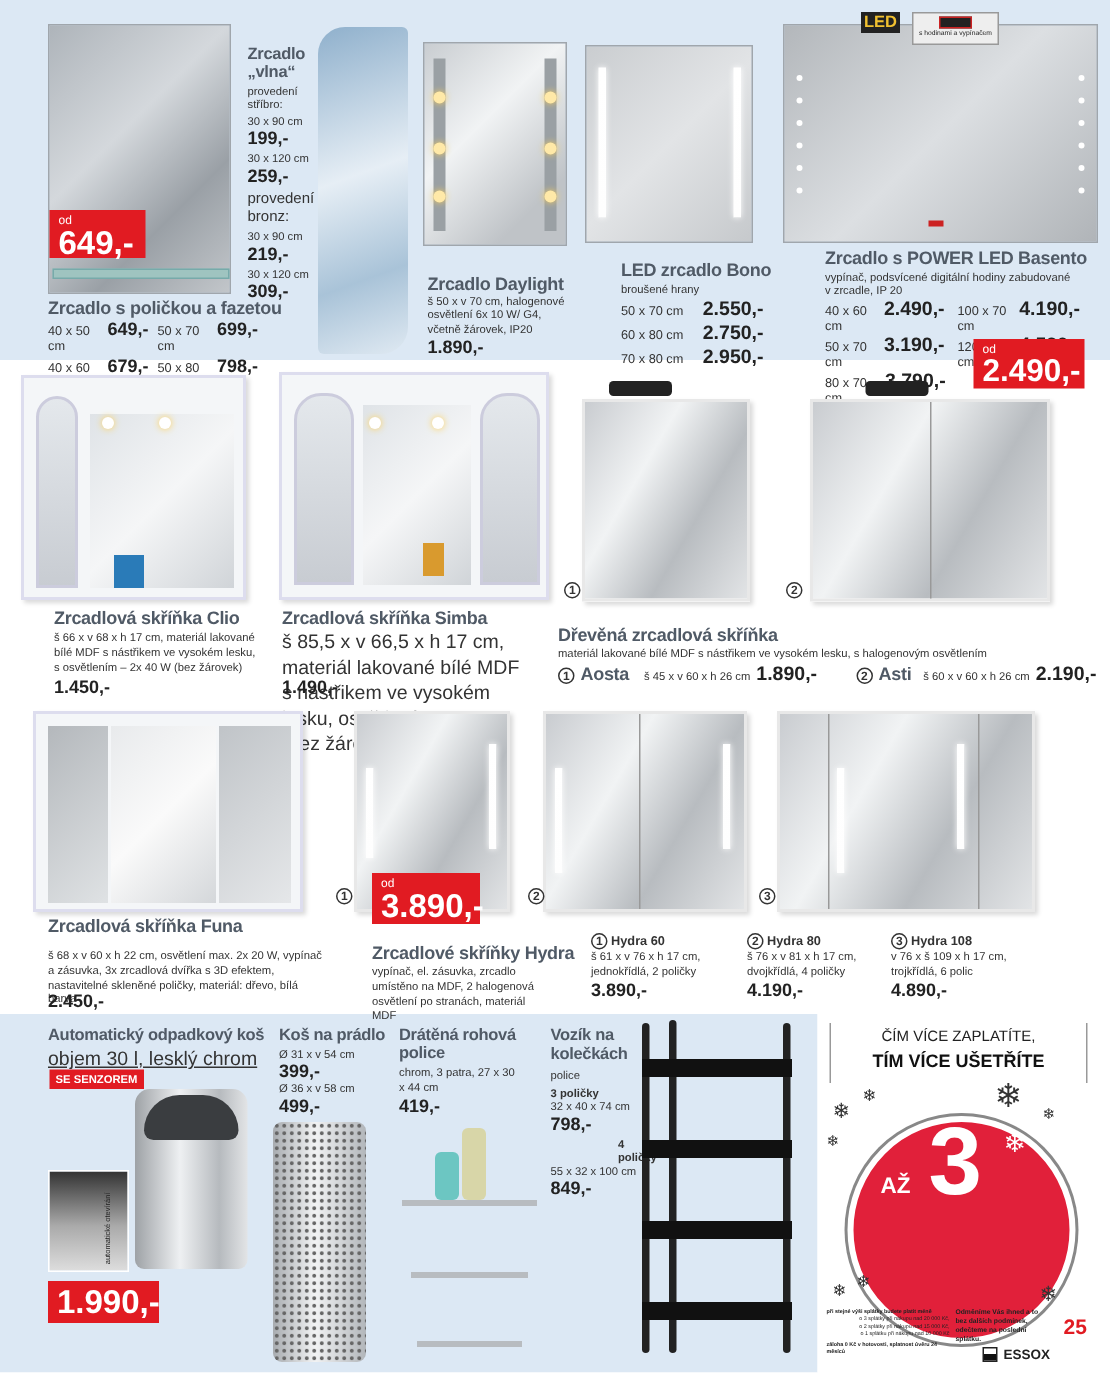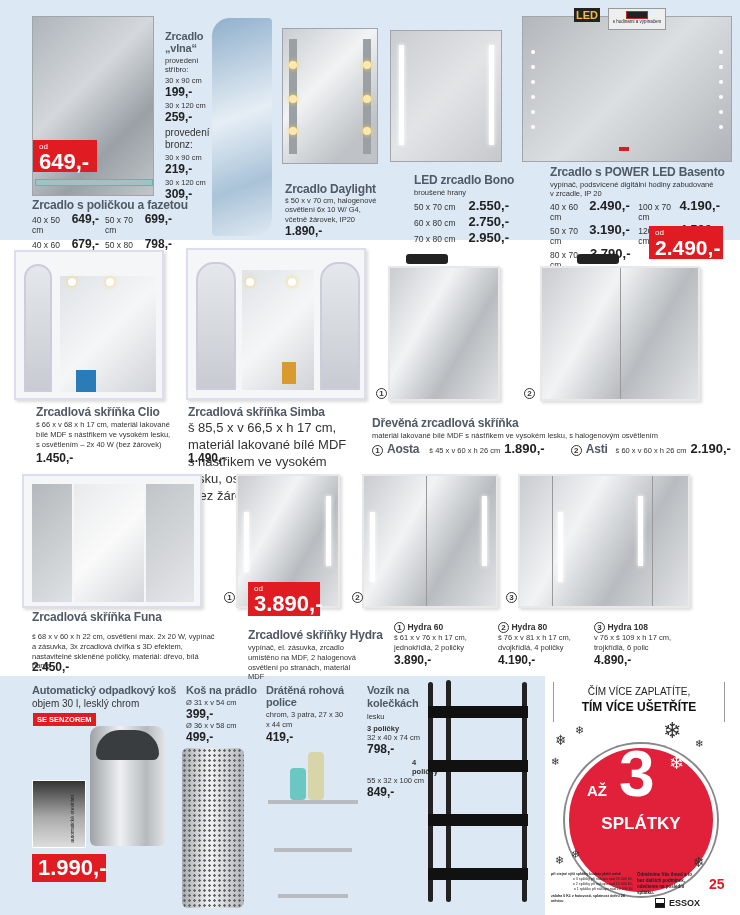--- a/index.html
+++ b/index.html
@@ -238,21 +238,21 @@
   <div style="font-size:7.5px;line-height:1.3;">š 76 x v 81 x h 17 cm, dvojkřídlá, 4 poličky</div>
   <div class="price" style="font-size:12px;">4.190,-</div>
 </div>
 <div class="abs" style="left:594px;top:622px;width:100px;">
   <div style="font-size:8.5px;font-weight:bold;"><span class="circ">3</span> <span>Hydra 108</span></div>
   <div style="font-size:7.5px;line-height:1.3;">v 76 x š 109 x h 17 cm, trojkřídlá, 6 polic</div>
   <div class="price" style="font-size:12px;">4.890,-</div>
 </div>
 
 <div class="abs title" style="left:32px;top:684px;font-size:11px;">Automatický odpadkový koš</div>
-<div class="abs" style="left:32px;top:698px;font-size:10px;">objem 30 l, lesklý chrom</div>
+<div class="abs" style="left:32px;top:698px;font-size:13px;text-decoration:underline;">objem 30 l, lesklý chrom</div>
 <div class="abs" style="left:33px;top:713px;background:#e11b22;color:#fff;font-size:7.5px;font-weight:bold;padding:2px 4px;">SE SENZOREM</div>
 <div class="abs" style="left:90px;top:726px;width:75px;height:120px;border-radius:10px 10px 6px 6px;background:linear-gradient(90deg,#9ea2a6,#eef0f2 40%,#b6babe 75%,#e2e4e6);">
   <div class="abs" style="left:6px;top:4px;width:63px;height:30px;border-radius:30px 30px 8px 8px;background:#3a3d40;"></div>
 </div>
 <div class="abs" style="left:32px;top:780px;width:54px;height:68px;background:linear-gradient(#333,#aaa 55%,#ddd);border:1px solid #fff;">
   <div class="abs" style="left:36px;top:14px;font-size:5px;color:#222;writing-mode:vertical-rl;transform:rotate(180deg);">automatické otevírání</div>
 </div>
 <div class="abs redtag" style="left:32px;top:854px;width:74px;height:28px;font-size:22px;padding-top:3px;">1.990,-</div>
 
 <div class="abs title" style="left:186px;top:684px;font-size:11px;">Koš na prádlo</div>
@@ -269,21 +269,21 @@
 <div class="abs price" style="left:266px;top:730px;font-size:12px;">419,-</div>
 <div class="abs" style="left:268px;top:748px;width:92px;height:160px;">
   <div class="abs" style="left:0;top:52px;width:90px;height:4px;background:#b8bcc0;"></div>
   <div class="abs" style="left:6px;top:100px;width:78px;height:4px;background:#b8bcc0;"></div>
   <div class="abs" style="left:10px;top:146px;width:70px;height:4px;background:#b8bcc0;"></div>
   <div class="abs" style="left:22px;top:20px;width:16px;height:32px;background:#6cc6c2;border-radius:4px;"></div>
   <div class="abs" style="left:40px;top:4px;width:16px;height:48px;background:#d8d6a8;border-radius:4px;"></div>
 </div>
 
 <div class="abs title" style="left:367px;top:684px;width:60px;font-size:11px;line-height:1.15;">Vozík na kolečkách</div>
-<div class="abs" style="left:367px;top:712px;font-size:7.5px;">lesku</div>
+<div class="abs" style="left:367px;top:712px;font-size:7.5px;">police</div>
 <div class="abs" style="left:367px;top:724px;width:60px;">
   <div style="font-size:7.5px;font-weight:bold;">3 poličky</div>
   <div style="font-size:7.5px;">32 x 40 x 74 cm</div>
   <div class="price" style="font-size:12px;">798,-</div>
   <div style="font-size:7.5px;font-weight:bold;margin-top:2px;margin-left:45px;">4 poličky</div>
   <div style="font-size:7.5px;">55 x 32 x 100 cm</div>
   <div class="price" style="font-size:12px;">849,-</div>
 </div>
 <div class="abs" style="left:424px;top:678px;width:110px;height:232px;">
   <div class="abs" style="left:4px;top:4px;width:5px;height:220px;background:#222;border-radius:3px;"></div>
@@ -303,21 +303,20 @@
   <div class="snow" style="left:30px;top:48px;font-size:11px;">❄</div>
   <div class="snow" style="left:118px;top:42px;font-size:22px;">❄</div>
   <div class="snow" style="left:150px;top:62px;font-size:10px;">❄</div>
   <div class="snow" style="left:6px;top:80px;font-size:10px;">❄</div>
   <div class="promo-circle">
     <div style="position:relative;height:62px;">
       <span style="position:absolute;left:18px;top:34px;font-size:15px;">AŽ</span>
       <span style="position:absolute;left:50px;top:-6px;font-size:64px;line-height:1;">3</span>
       <span class="snow" style="left:100px;top:4px;color:#fff;font-size:18px;">❄</span>
     </div>
-    <div style="font-size:17px;margin-top:4px;">SPLÁTKY</div>
   </div>
   <div class="snow" style="left:10px;top:178px;font-size:11px;">❄</div>
   <div class="snow" style="left:26px;top:172px;font-size:11px;">❄</div>
   <div class="snow" style="left:148px;top:178px;">❄</div>
   <div class="abs" style="left:6px;top:196px;width:82px;font-size:3.6px;line-height:1.35;color:#222;">
     <div style="font-weight:bold;">při stejné výši splátky budete platit méně</div>
     <div style="text-align:right;">o 3 splátky při nákupu nad 20 000 Kč,</div>
     <div style="text-align:right;">o 2 splátky při nákupu nad 15 000 Kč,</div>
     <div style="text-align:right;">o 1 splátku při nákupu nad 10 000 Kč</div>
     <div style="font-weight:bold;margin-top:3px;">záloha 0 Kč v hotovosti, splatnost úvěru 24 měsíců</div>

